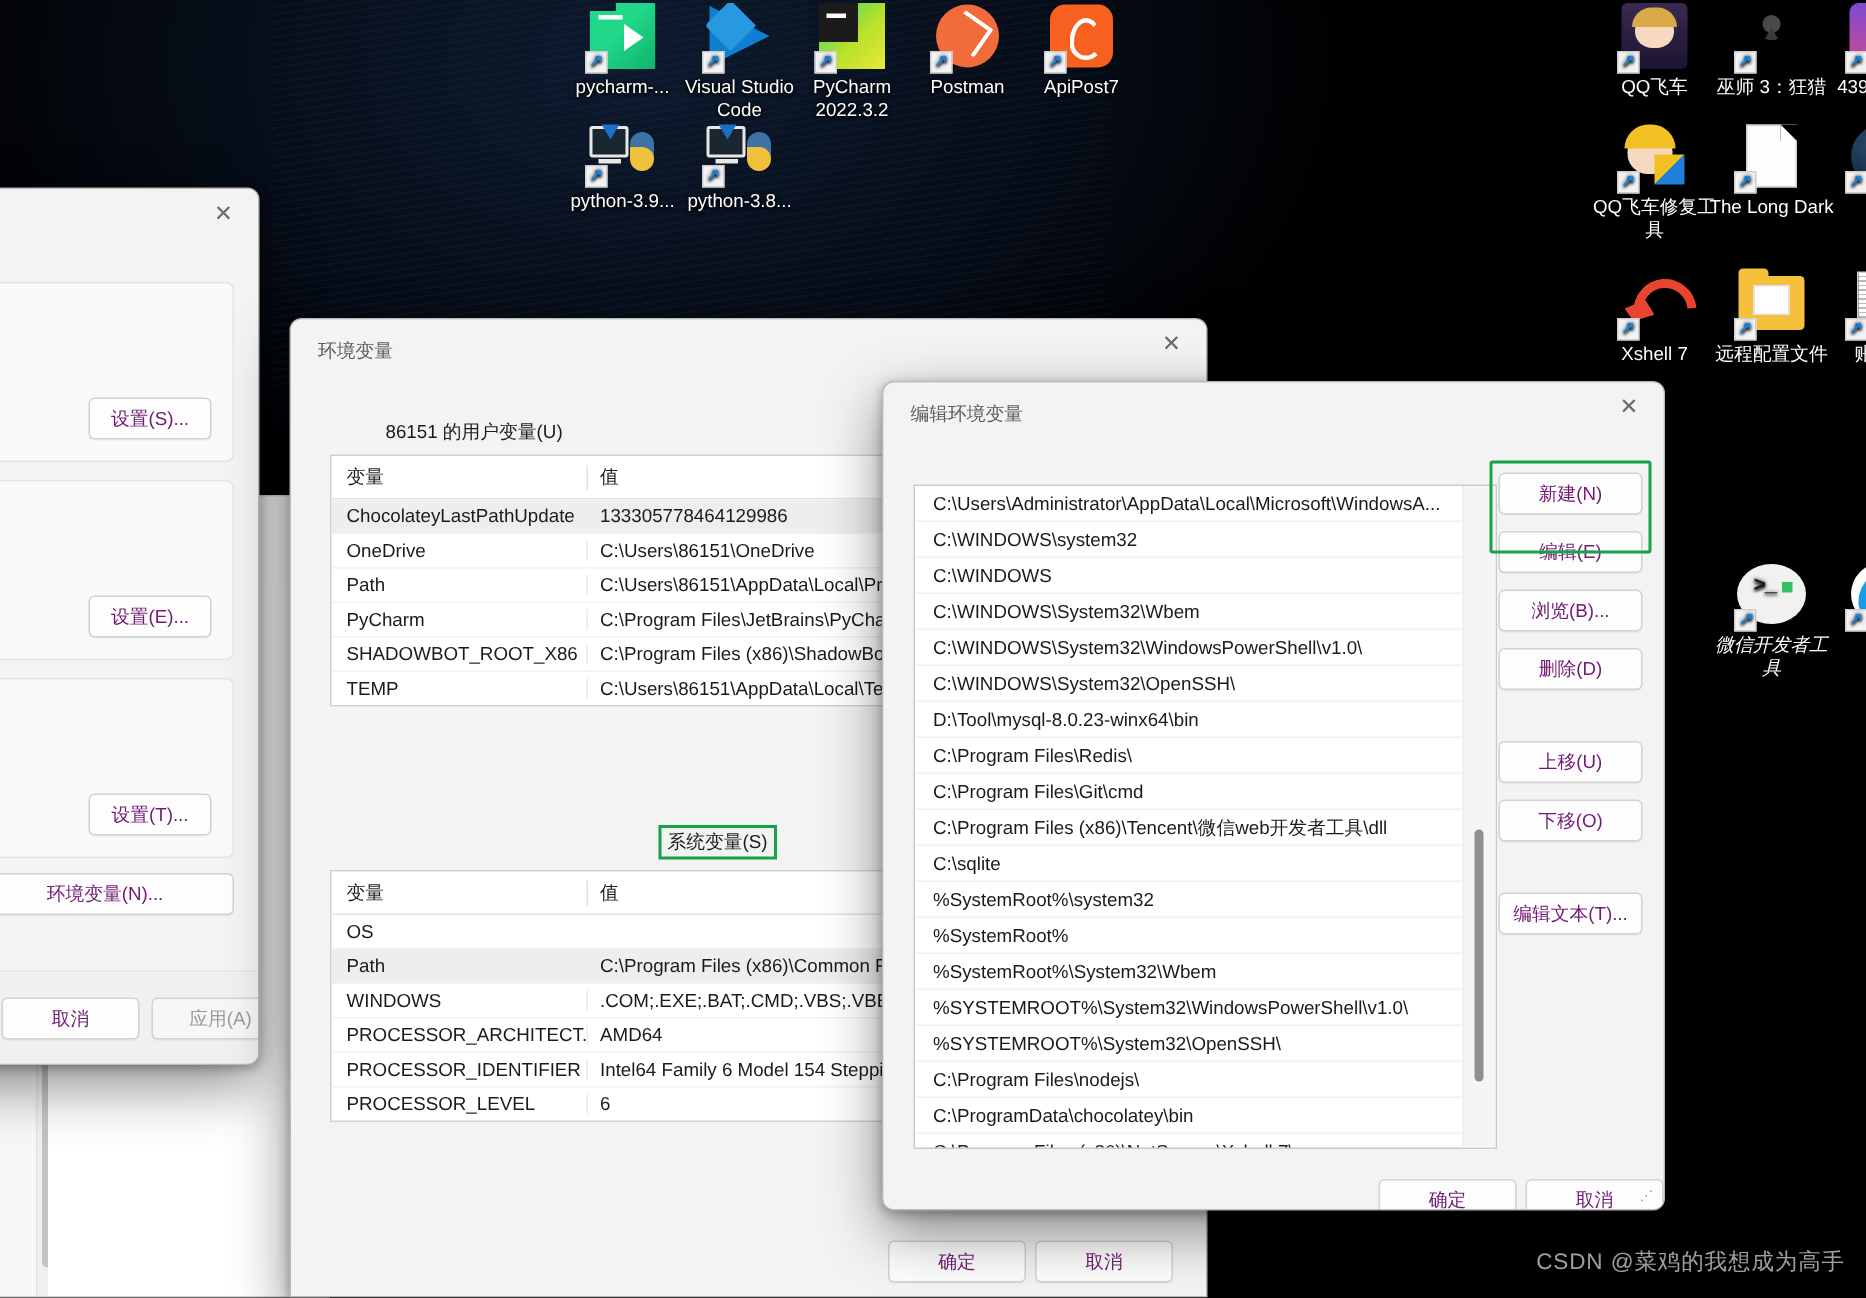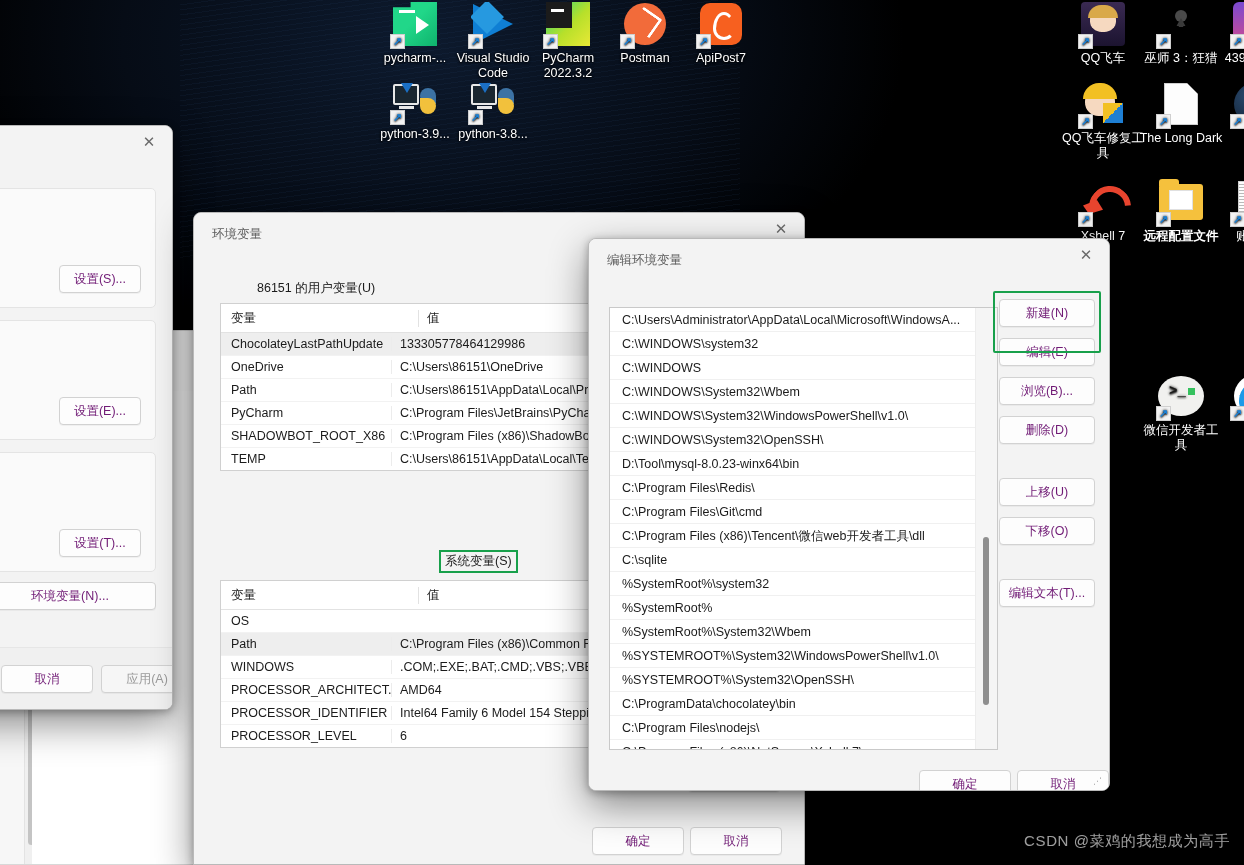--- a/index.html
+++ b/index.html
@@ -187,33 +187,33 @@
   #dlg-env{ left:193px; top:212px; width:612px; height:653px; border-radius:8px 8px 0 0;}
   .sect-label{ font-size:12.5px; color:#1b1b1b;margin-left:37px; }
   .sect-label.boxed{
     display:inline-block; border:2px solid #18a04b; padding:2px 4px 3px 4px; line-height:14px;
   }
   .vtable{
     background:#fff; border:1px solid #d0d0d0; position:absolute; overflow:hidden;
   }
   .vtable .hdr{
     display:flex; height:29px; align-items:center;
-    border-bottom:1px solid #e2e2e2; font-size:12.5px; background:#fff;gap:27px;
+    border-bottom:1px solid #e2e2e2; font-size:12.5px; background:#fff;
   }
   .vtable .row{
     display:flex; height:23px; align-items:center; font-size:12.5px;
     border-bottom:1px solid #f2f2f2;
   }
   .vtable .row.sel{ background:#eeeeee; }
   .vtable .c1{ width:170px; padding-left:10px; overflow:hidden; white-space:nowrap; }
   .vtable .c2{ flex:1; padding-left:8px; border-left:1px solid #ececec; overflow:hidden; white-space:nowrap; }
   .vtable .hdr .c2{ border-left:1px solid #e2e2e2; }
 
   
-  #dlg-edit{ left:588px; top:238px; width:522px; height:553px; }
+  #dlg-edit{ left:588px; top:254px; width:522px; height:553px; }
   #dlg-edit .listbox{
     position:absolute; left:20px; top:26px; width:389px; height:443px;
     background:#fff; border:1px solid #c9c9c9; overflow:hidden;
   }
   #dlg-edit .listbox .inner{ position:absolute; left:0; top:0; right:22px; }
   #dlg-edit .lrow{
     height:24px; line-height:24px; padding-left:12px; font-size:12.5px;
     border-bottom:1px solid #f0f0f0; white-space:nowrap; overflow:hidden; color:#1b1b1b;
   }
   #dlg-edit .lscroll{
@@ -347,35 +347,35 @@
         </div>
         <span class="lbl">Ste</span>
       </div>
       <div class="dicon" style="left: 1060px; top: 178px;">
         <div class="glyph">
           <div class="ic-xshell"></div>
           <span class="shortcut-arrow"></span>
         </div>
         <span class="lbl">Xshell 7</span>
       </div>
-      <div class="dicon" style="left: 1138px; top: 178px; font-weight: bold;">
+      <div class="dicon" style="left: 1138px; top: 178px;">
         <div class="glyph">
           <div class="ic-folder"></div>
           <span class="shortcut-arrow"></span>
         </div>
         <span class="lbl">远程配置文件</span>
       </div>
       <div class="dicon" style="left: 1212px; top: 178px;">
         <div class="glyph">
           <div class="ic-doc lined"></div>
           <span class="shortcut-arrow"></span>
         </div>
         <span class="lbl">账号密</span>
       </div>
-      <div class="dicon" style="left: 1138px; top: 372px;">
+      <div class="dicon" style="left: 1138px; top: 372px; font-style: italic;">
         <div class="glyph">
           <div class="ic-wechatdev"></div>
           <span class="shortcut-arrow"></span>
         </div>
         <span class="lbl">微信开发者工具</span>
       </div>
       <div class="dicon" style="left: 1212px; top: 372px;">
         <div class="glyph">
           <div class="ic-quick"></div>
           <span class="shortcut-arrow"></span>
@@ -544,22 +544,22 @@
           <div class="lrow">D:\Tool\mysql-8.0.23-winx64\bin</div>
           <div class="lrow">C:\Program Files\Redis\</div>
           <div class="lrow">C:\Program Files\Git\cmd</div>
           <div class="lrow">C:\Program Files (x86)\Tencent\微信web开发者工具\dll</div>
           <div class="lrow">C:\sqlite</div>
           <div class="lrow">%SystemRoot%\system32</div>
           <div class="lrow">%SystemRoot%</div>
           <div class="lrow">%SystemRoot%\System32\Wbem</div>
           <div class="lrow">%SYSTEMROOT%\System32\WindowsPowerShell\v1.0\</div>
           <div class="lrow">%SYSTEMROOT%\System32\OpenSSH\</div>
+          <div class="lrow">C:\Program Files\nodejs\</div>
           <div class="lrow">C:\ProgramData\chocolatey\bin</div>
-          <div class="lrow">C:\Program Files\nodejs\</div>
           <div class="lrow">C:\Program Files (x86)\NetSarang\Xshell 7\</div>
         </div>
       <div class="lscroll">
         <div class="thumb"></div>
       </div>
     </div>
 
     <div class="sidebtns" id="edit-side-buttons">
         <span class="btn">新建(N)</span>
         <span class="btn">编辑(E)</span>

